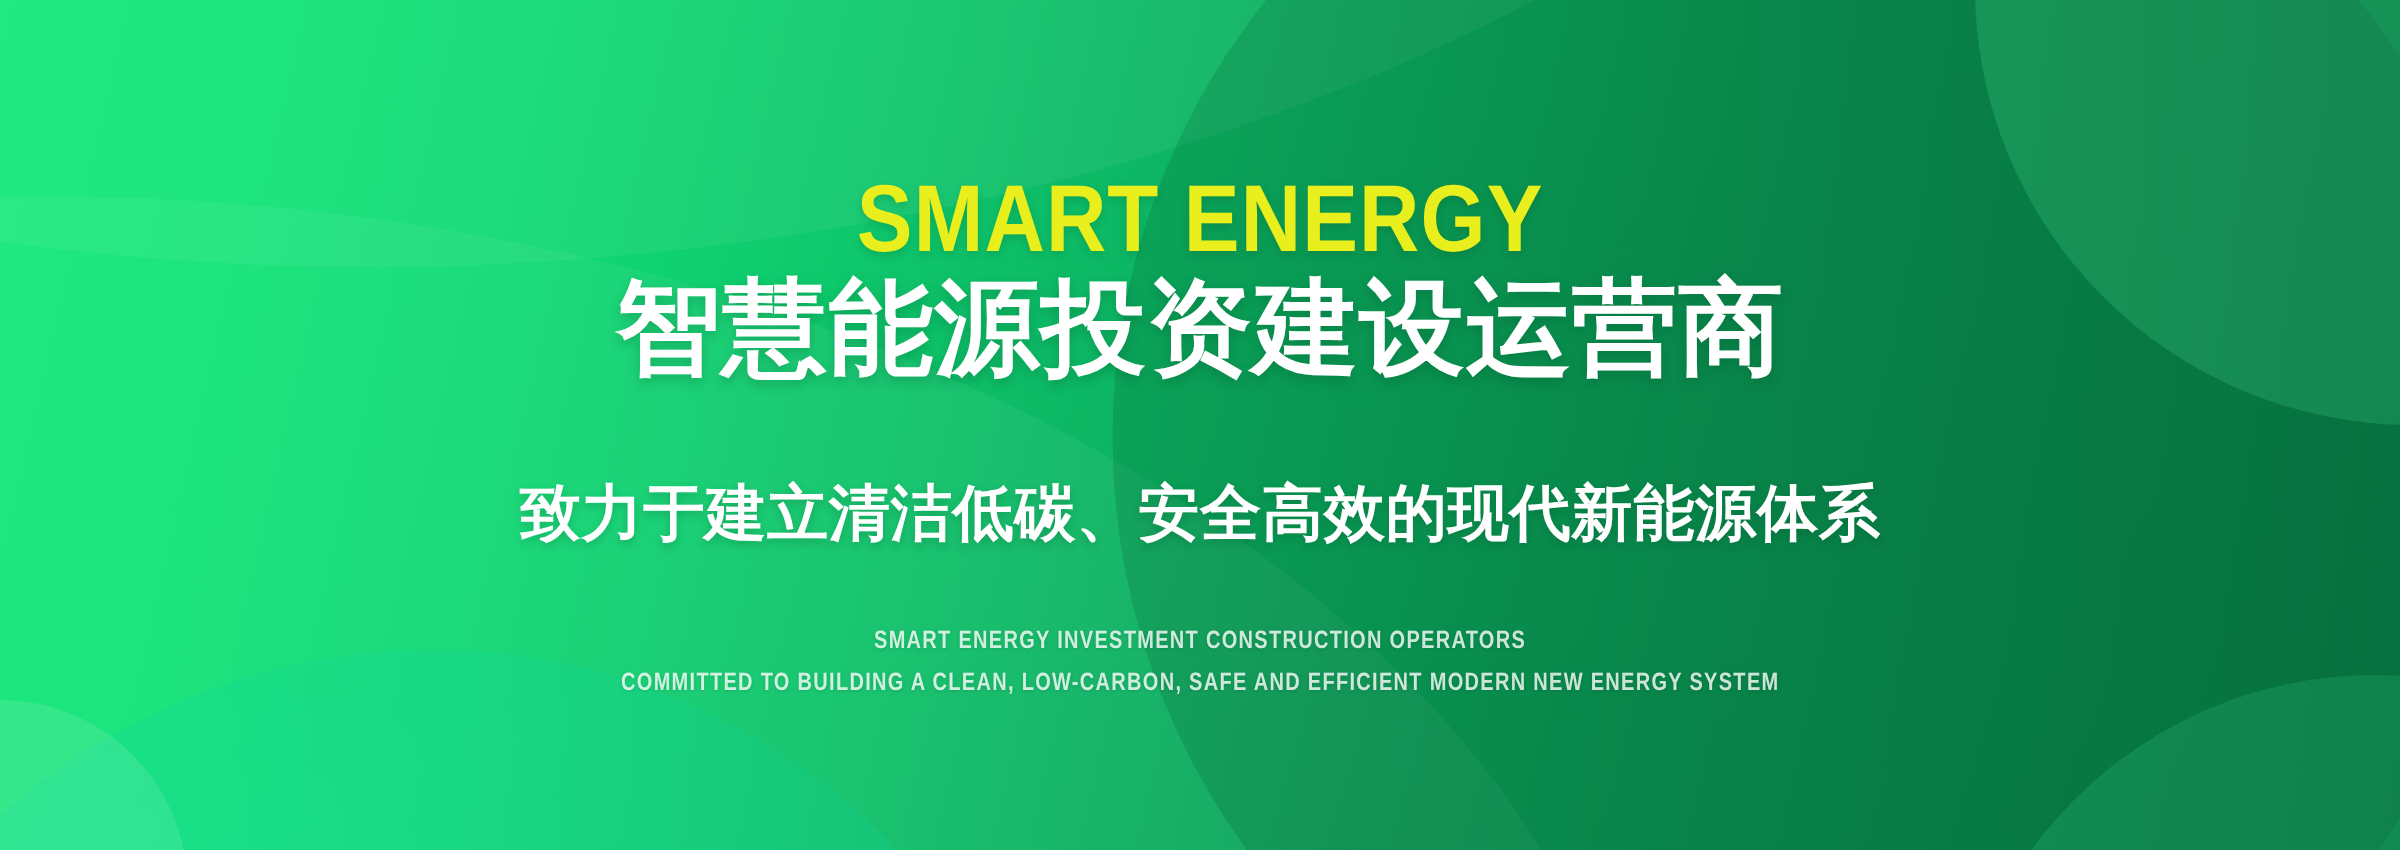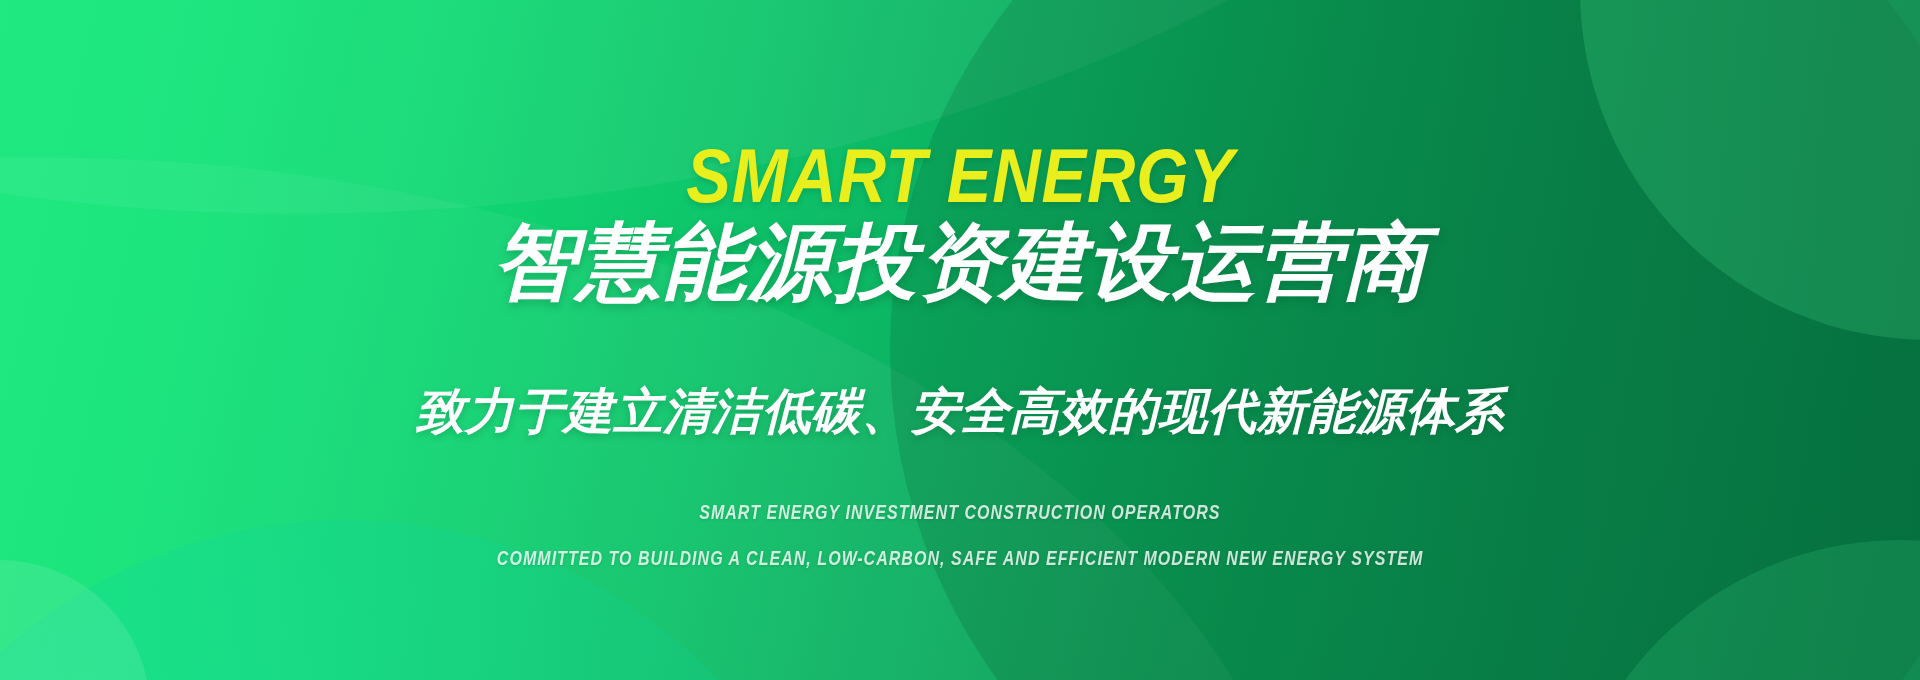--- a/index.html
+++ b/index.html
@@ -122,21 +122,20 @@
   }
 
   
   .content {
     position: absolute;
     inset: 0;
     display: flex;
     flex-direction: column;
     align-items: center;
     z-index: 5;
-    font-style: italic;
   }
 
   .headline-en {
     margin-top: 138px;
     font-family: "Liberation Sans Narrow", "Liberation Sans", "DejaVu Sans", sans-serif;
     font-weight: 700;
     font-size: 76px;
     line-height: 76px;
     letter-spacing: 1px;
     color: #e9ef1c;
@@ -167,21 +166,21 @@
     color: #ffffff;
     text-shadow: 0 3px 7px rgba(0, 70, 35, 0.24);
     white-space: nowrap;
   }
 
   .tagline-block {
     margin-top: 18px;
     display: flex;
     flex-direction: column;
     align-items: center;
-    gap: 23px;
+    gap: 11px;
   }
 
   .tagline-en {
     font-family: "Liberation Sans Narrow", "Liberation Sans", "DejaVu Sans", sans-serif;
     font-weight: 700;
     font-size: 20px;
     line-height: 23px;
     letter-spacing: 1.3px;
     color: rgba(255, 255, 255, 0.80);
     transform: scaleX(0.80);

